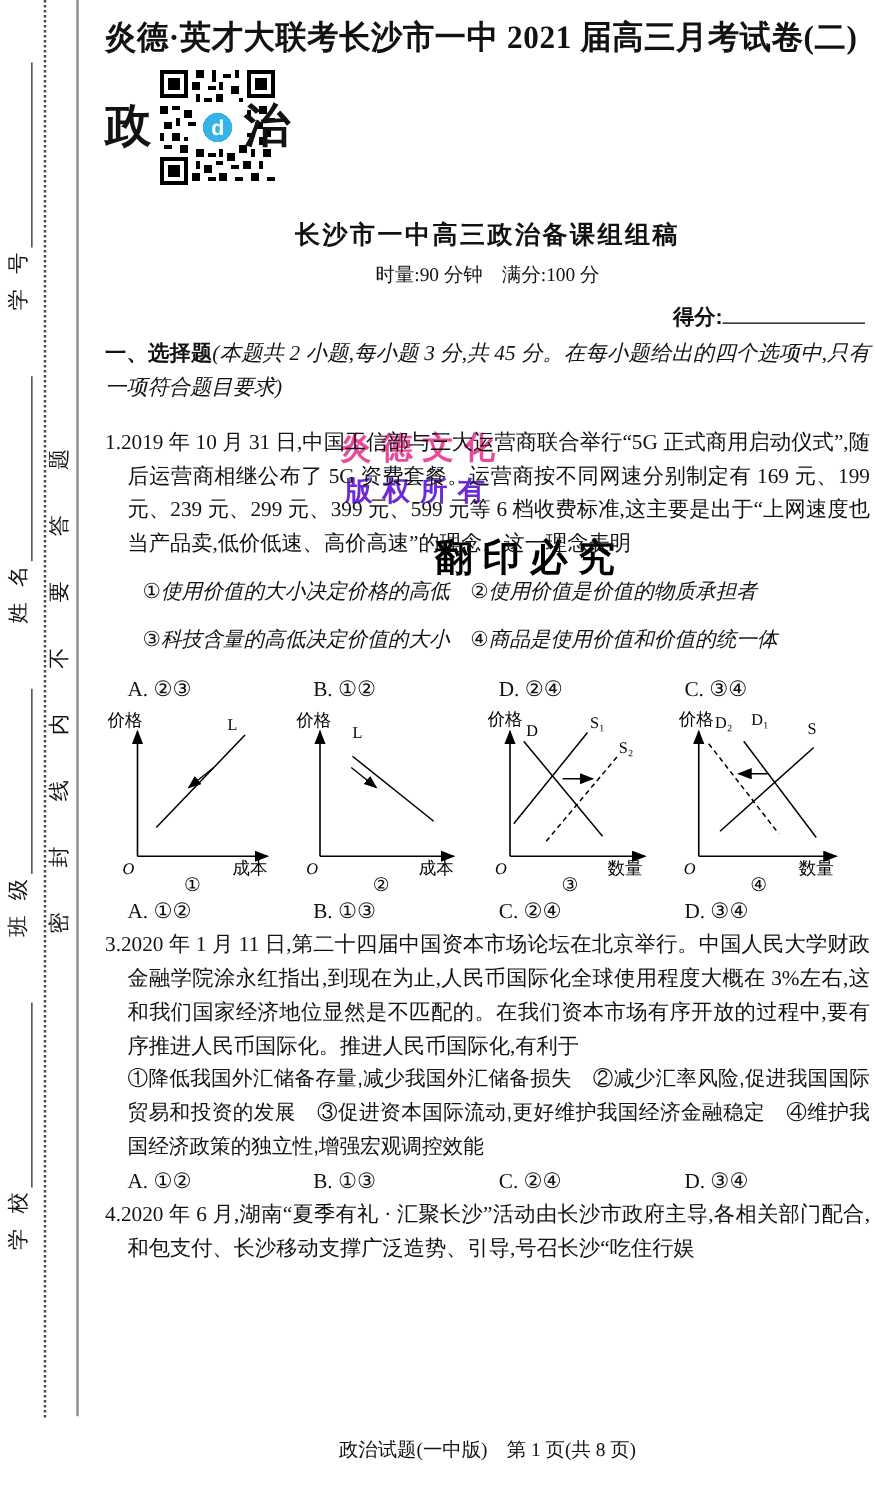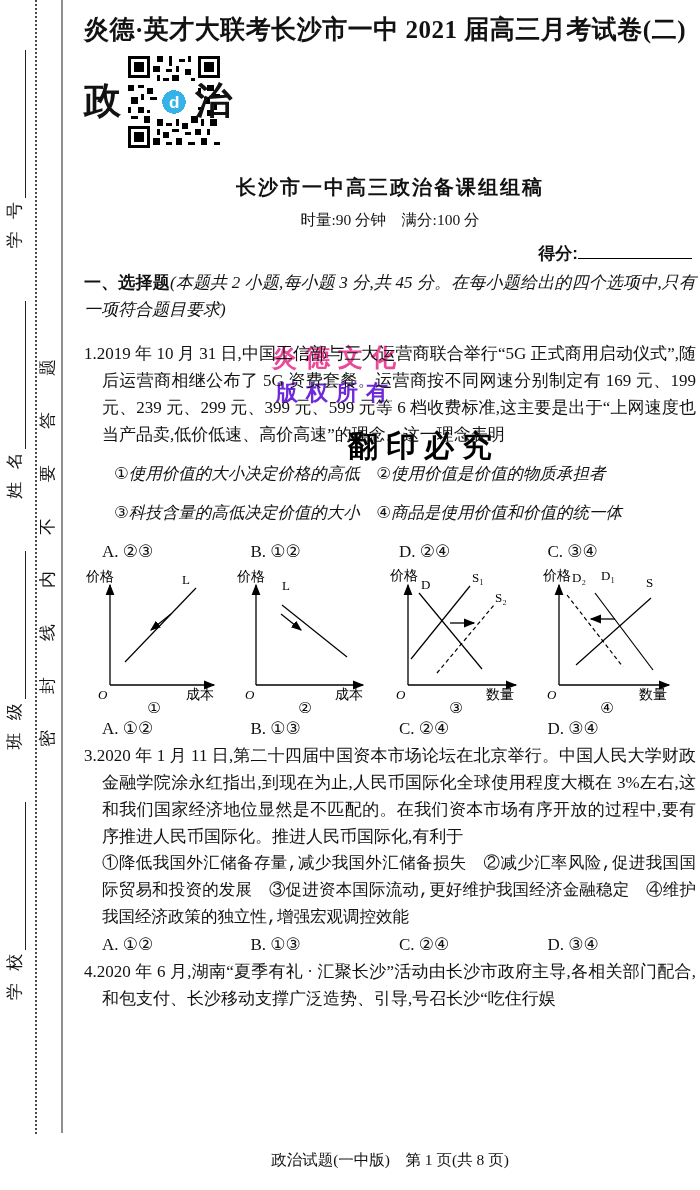--- a/index.html
+++ b/index.html
@@ -42,21 +42,21 @@
   .score-blank{display:inline-block;width:114px;height:15px;border-bottom:1.5px solid #000;margin-right:4px;}
 
   .section-head{margin-top:4px;font-size:17px;line-height:27px;text-align:justify;}
   .sec-title{font-weight:bold;font-family:"Liberation Sans","DejaVu Sans",sans-serif;}
   .sec-note{font-style:italic;}
 
   .q{font-size:17px;line-height:27px;}
   .stem{margin:0;padding-left:18px;text-indent:-18px;text-align:justify;}
   .opt-line{margin:12px;padding-left:18px;font-family:"Liberation Sans","DejaVu Sans",sans-serif;
       font-size:16.5px;line-height:27px;font-style:italic;}
-  .opt-par{margin:0;padding-left:18px;font-family:Liberation Mono, monospace;
+  .opt-par{margin:0;padding-left:18px;font-family:Liberation Sans, sans-serif;
       font-size:16.5px;line-height:27px;text-align:justify;}
   .choices{display:flex;padding-left:18px;line-height:27px;}
   .choices span{flex:1;}
 
   .graphs{display:flex;margin-top:2px;}
   .graphs svg{display:block;}
   .gtxt{font-size:14px;}
   .gser{font-size:13px;font-family:"Liberation Serif","DejaVu Serif",serif;}
   .gita{font-size:13px;font-style:italic;font-family:"Liberation Serif","DejaVu Serif",serif;}
   .gcap{font-size:15px;}

